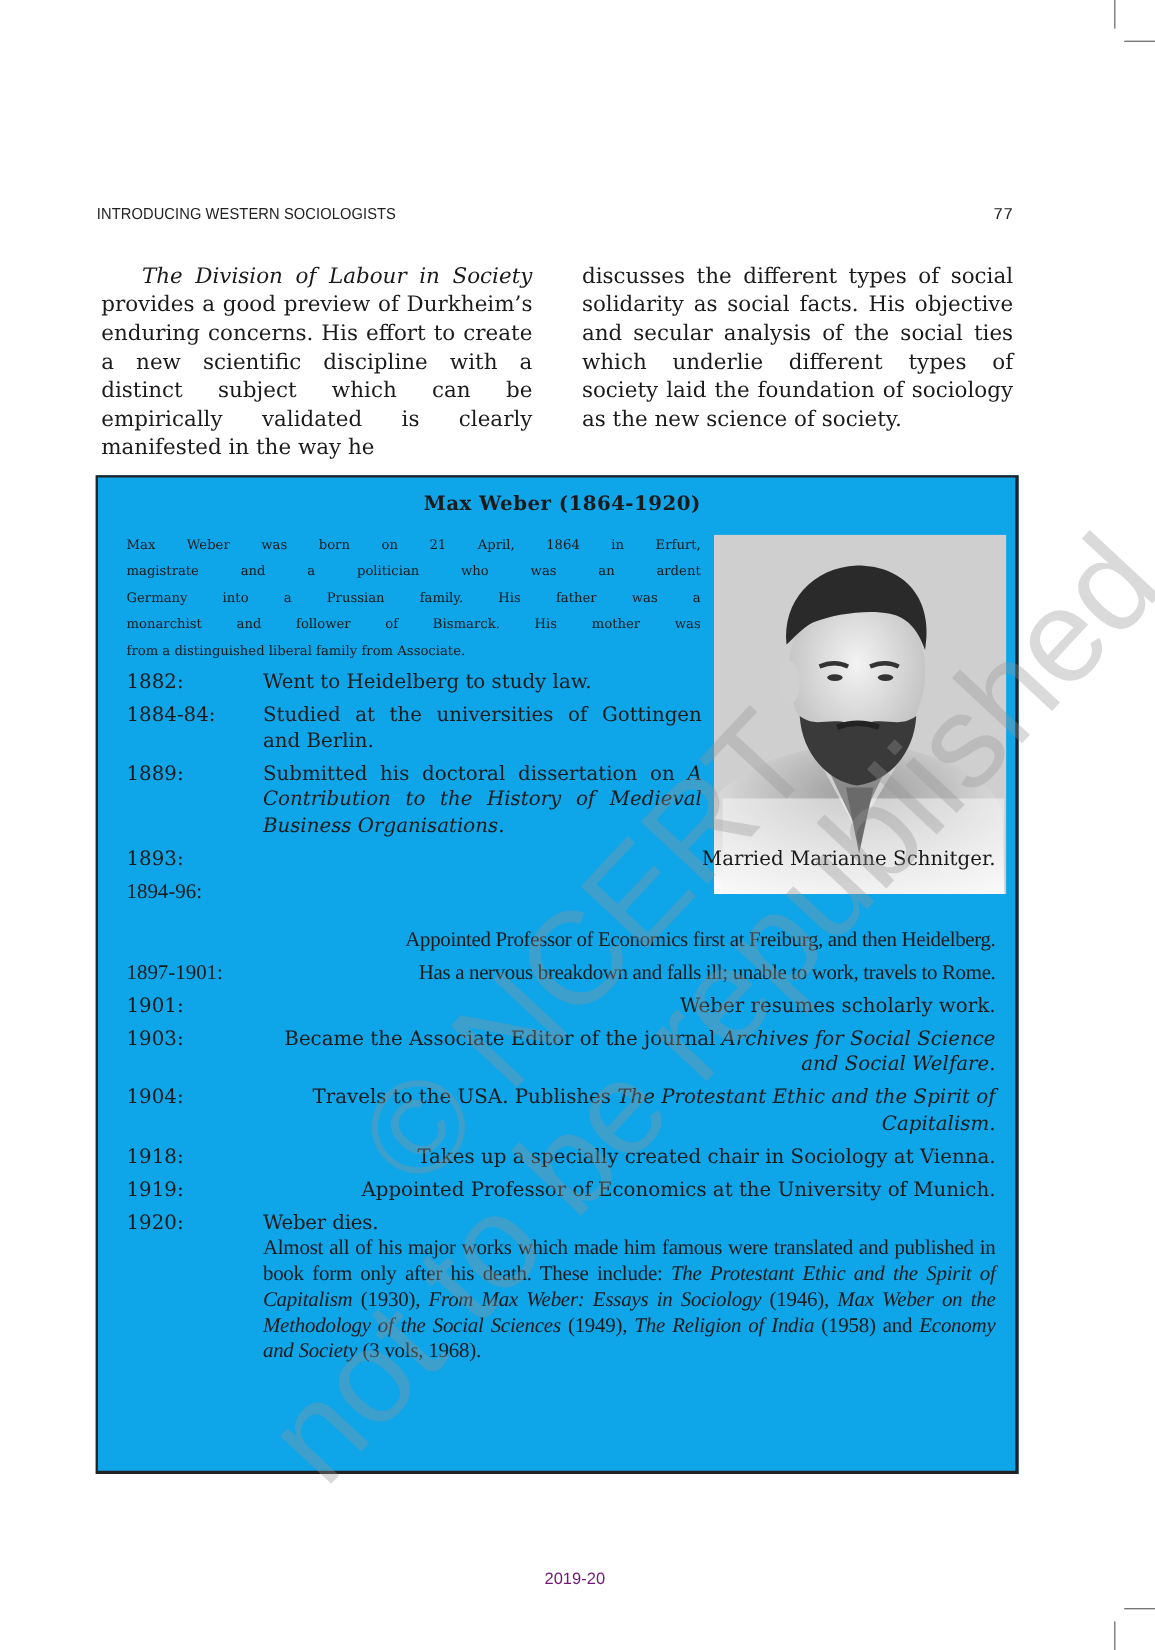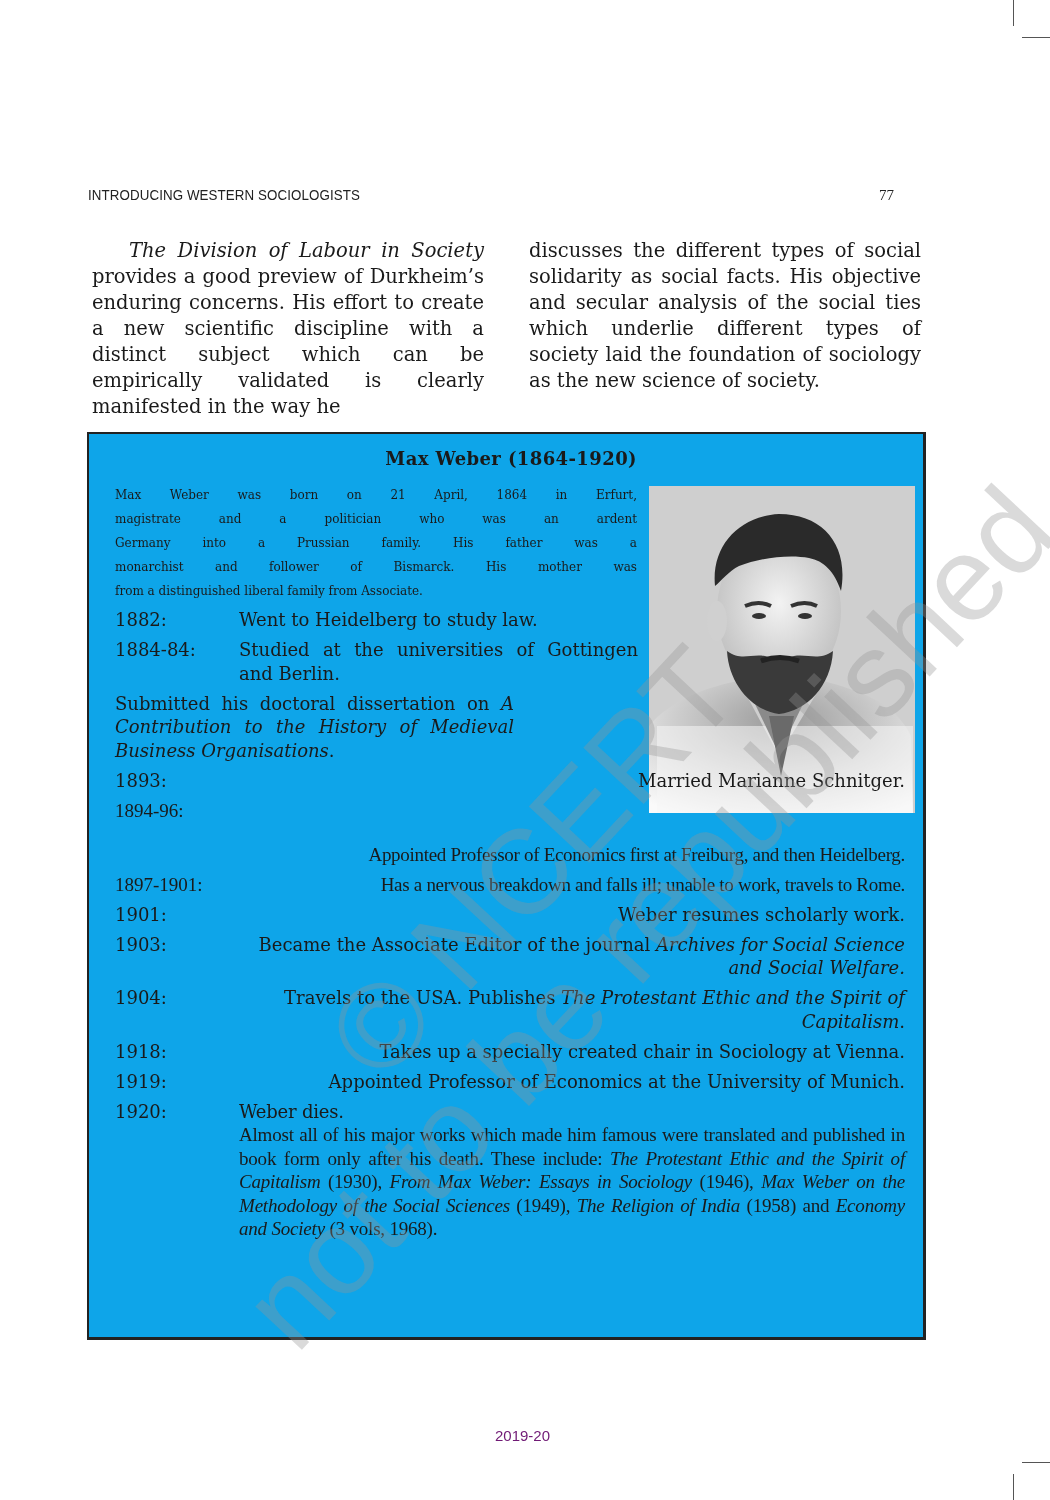--- a/index.html
+++ b/index.html
@@ -5,21 +5,21 @@
   html, body { margin:0; padding:0; background:#ffffff; }
   body { width:1050px; height:1500px; position:relative; overflow:hidden;
          font-family:"DejaVu Serif", "Liberation Serif", serif; color:#1a1a1a; }
 
   .crop { position:absolute; background:#555; }
 
   .running-head { position:absolute; top:187px; left:88px; width:837px; height:20px;
                   font-family:"Liberation Sans", sans-serif; font-size:14.5px; color:#222;
                   transform:scaleX(0.92); transform-origin:left; }
   .running-head .title { position:absolute; left:0; top:0; letter-spacing:0.1px; }
-  .page-num { position:absolute; top:187px; left:879px; font-family:Liberation Serif, serif;
+  .page-num { position:absolute; top:187px; left:903px; font-family:Liberation Mono, monospace;
               font-size:15px; color:#222; }
 
   .col { position:absolute; top:234px; font-size:19.5px; line-height:26px;
          text-align:justify; text-align-last:left; }
   .col.left { left:88px; width:400px; }
   .col.right { left:525px; width:400px; }
   .col p { margin:4px; }
   .indent { text-indent:37px; }
   em, .it { font-style:italic; }
 
@@ -115,20 +115,21 @@
       <div class="year">1882:</div>
       <div class="desc">
           <span>Went to Heidelberg to study law.</span>
         </div>
     </div>
     <div class="row narrow">
       <div class="year">1884-84:</div>
       <div class="desc" style="text-align-last:left;"><span style="display:inline">Studied at the universities of Gottingen and Berlin.</span></div>
     </div>
     <div class="row narrow">
+      <div class="year">1889:</div>
       <div class="desc" style="text-align-last:left;"><span style="display:inline">Submitted his doctoral dissertation on </span><span style="display:inline" class="it">A Contribution to the History of Medieval Business Organisations</span><span style="display:inline">.</span></div>
     </div>
     <div class="row">
       <div class="year">1893:</div>
       <div class="desc">Married Marianne Schnitger.</div>
     </div>
     <div class="row condensed">
       <div class="year">1894-96:</div>
       <div class="desc" style="letter-spacing:-0.3px;margin-top:44px;">Appointed Professor of Economics first at Freiburg, and then Heidelberg.</div>
     </div>

